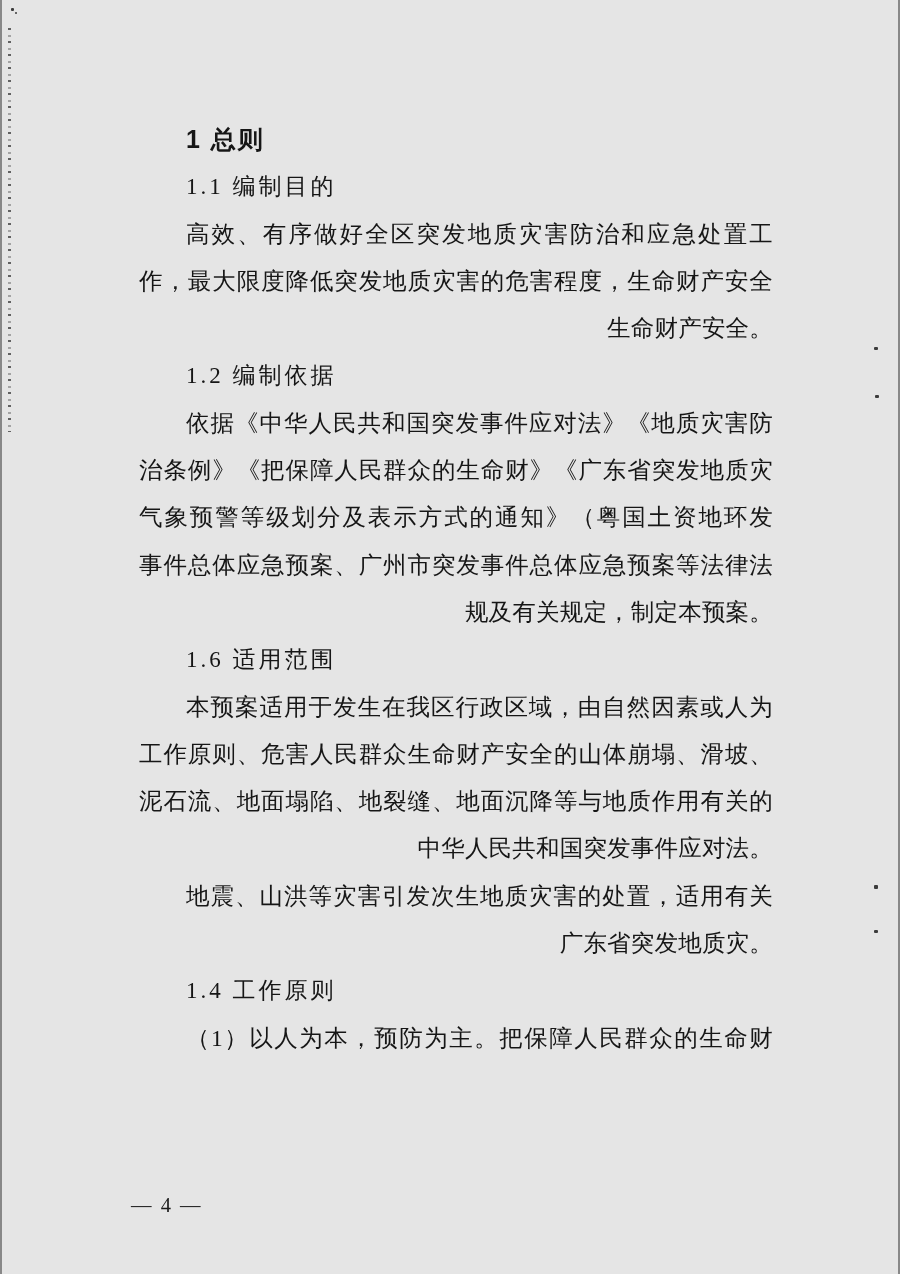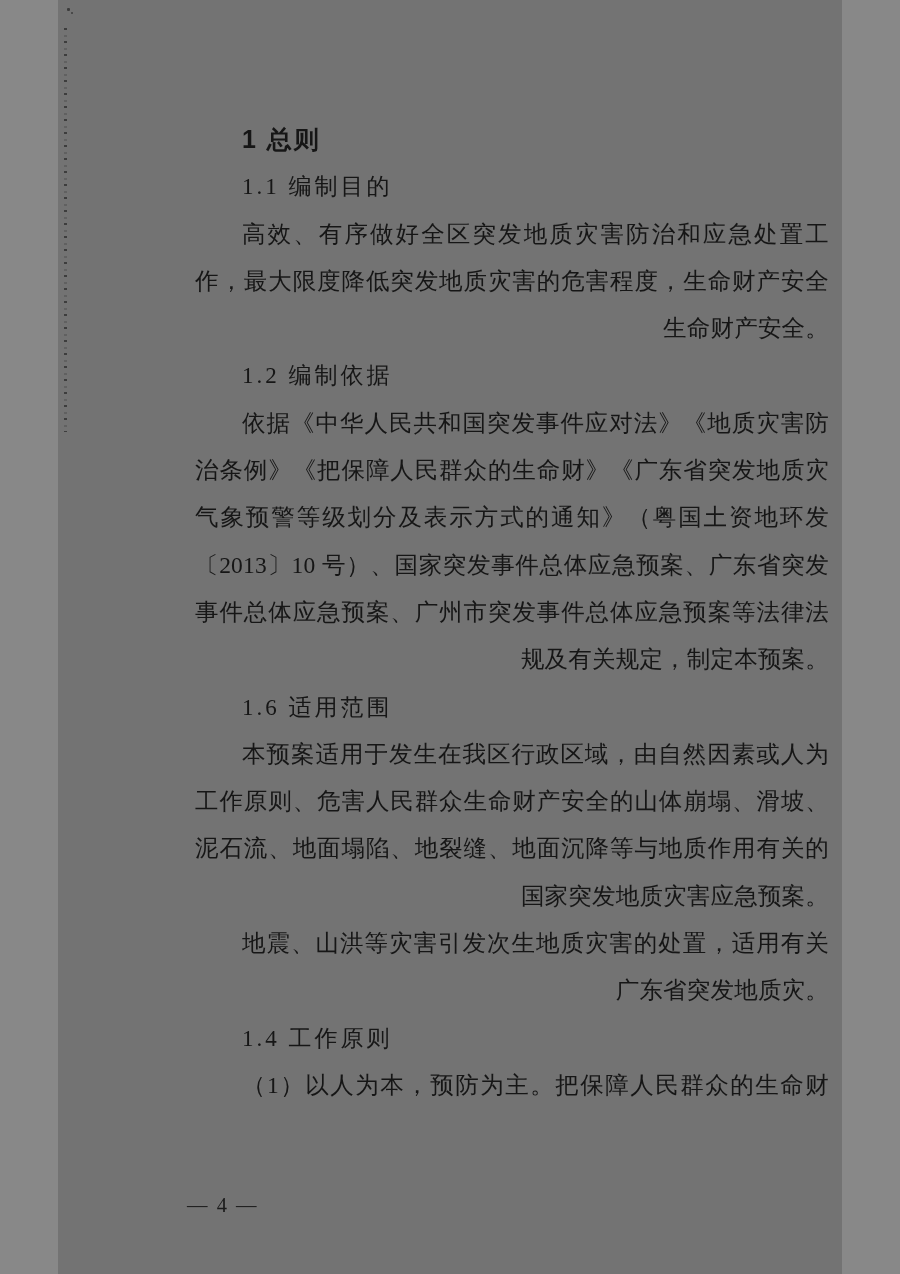--- a/index.html
+++ b/index.html
@@ -1,21 +1,21 @@
 <!DOCTYPE html>
 <html><head>
 <meta charset="utf-8">
 <style>
   html, body { margin: 0; padding: 0; background: #888; }
   .page {
     position: relative;
-    width: 784px;
+    width: 896px;
     height: 1274px;
     margin: 0 auto;
-    background: #737373;
+    background: #e5e5e5;
     overflow: hidden;
     font-family: "Liberation Serif", serif;
     color: #161616;
   }
   
   .doc {
     position: absolute;
     left: 137px;
     top: 116px;
     width: 634px;
@@ -95,27 +95,26 @@
   <main id="doc" class="doc">
       <div class="row h1">1 总则</div>
       <div class="row h2">1.1 编制目的</div>
       <div class="row first">高效、有序做好全区突发地质灾害防治和应急处置工</div>
       <div class="row full">作，最大限度降低突发地质灾害的危害程度，生命财产安全</div>
       <div class="row last">生命财产安全。</div>
       <div class="row h2">1.2 编制依据</div>
       <div class="row first">依据《中华人民共和国突发事件应对法》《地质灾害防</div>
       <div class="row full">治条例》《把保障人民群众的生命财》《广东省突发地质灾</div>
       <div class="row full">气象预警等级划分及表示方式的通知》（粤国土资地环发</div>
-      <div class="row full">〔2013〕10 号）、国家突发事件总体应急预案、广东省突发</div>
       <div class="row full">事件总体应急预案、广州市突发事件总体应急预案等法律法</div>
       <div class="row last">规及有关规定，制定本预案。</div>
       <div class="row h2">1.6 适用范围</div>
       <div class="row first">本预案适用于发生在我区行政区域，由自然因素或人为</div>
       <div class="row full">工作原则、危害人民群众生命财产安全的山体崩塌、滑坡、</div>
       <div class="row full">泥石流、地面塌陷、地裂缝、地面沉降等与地质作用有关的</div>
-      <div class="row last">国家突发地质灾害应急预案。</div>
+      <div class="row last">中华人民共和国突发事件应对法。</div>
       <div class="row first">地震、山洪等灾害引发次生地质灾害的处置，适用有关</div>
       <div class="row last">广东省突发地质灾。</div>
       <div class="row h2">1.4 工作原则</div>
       <div class="row first">（1）以人为本，预防为主。把保障人民群众的生命财</div>
     </main>
   <footer class="page-footer">— 4 —</footer>
 </div>
 
 </body></html>

